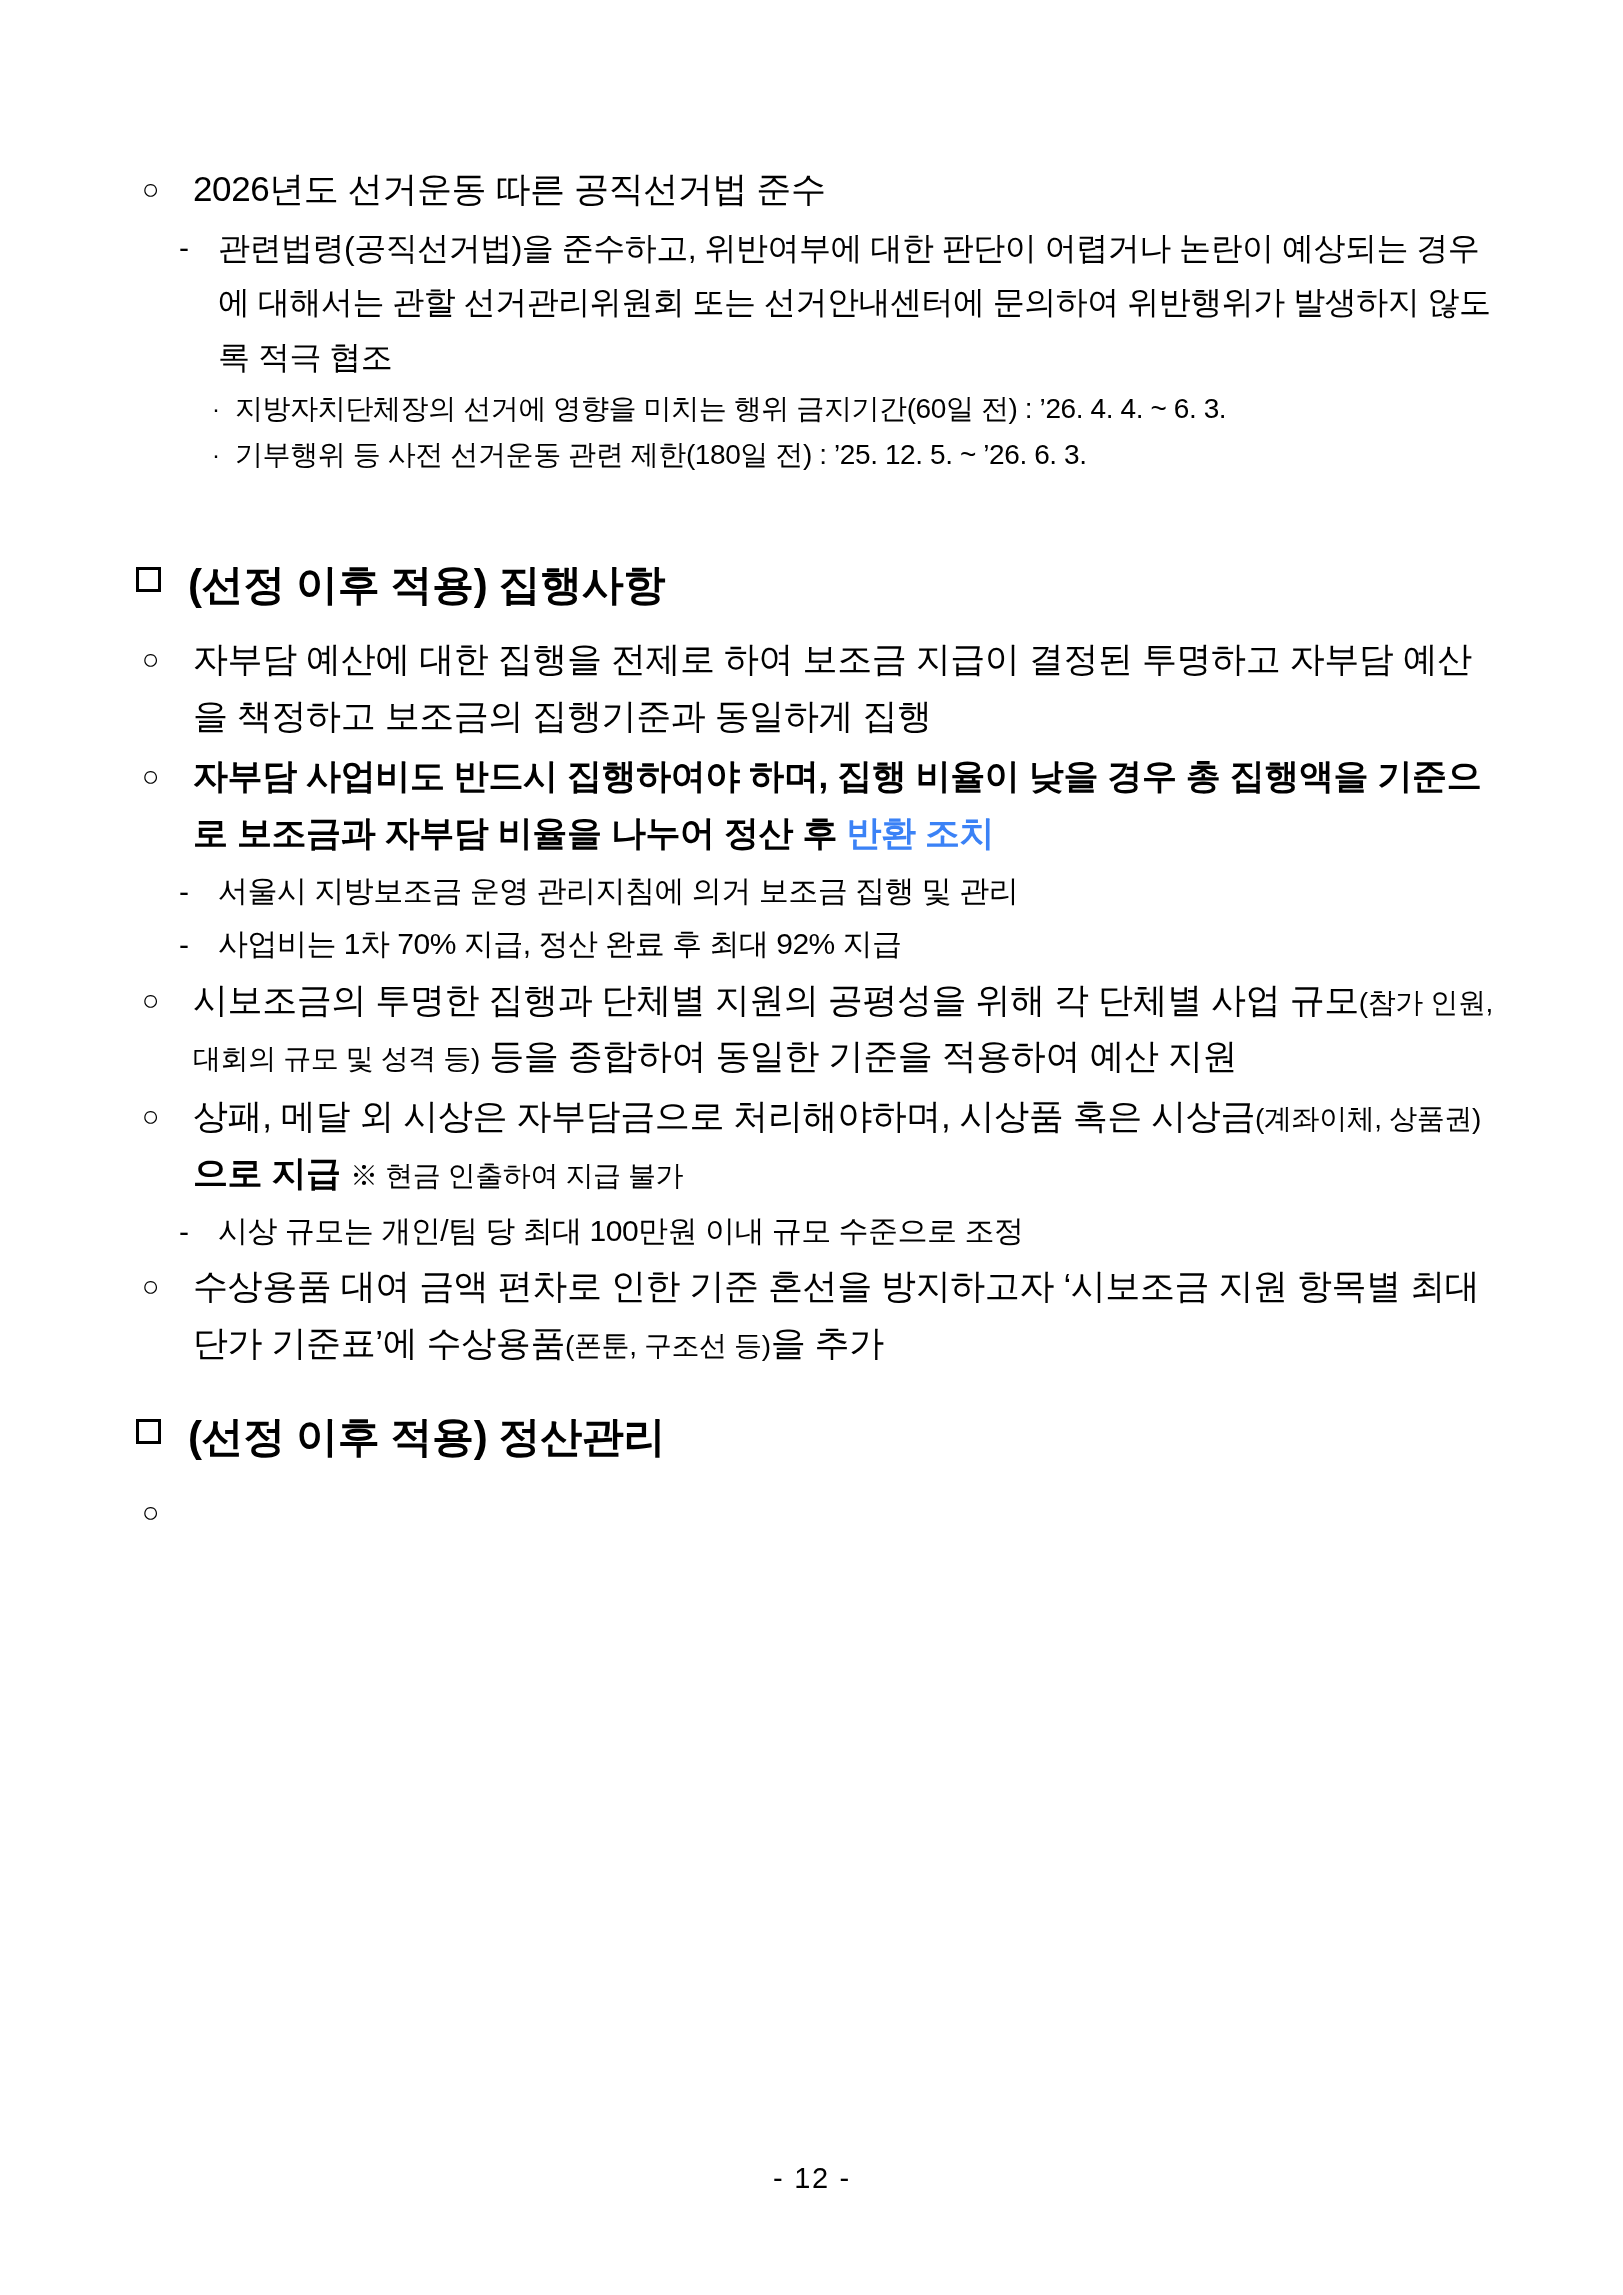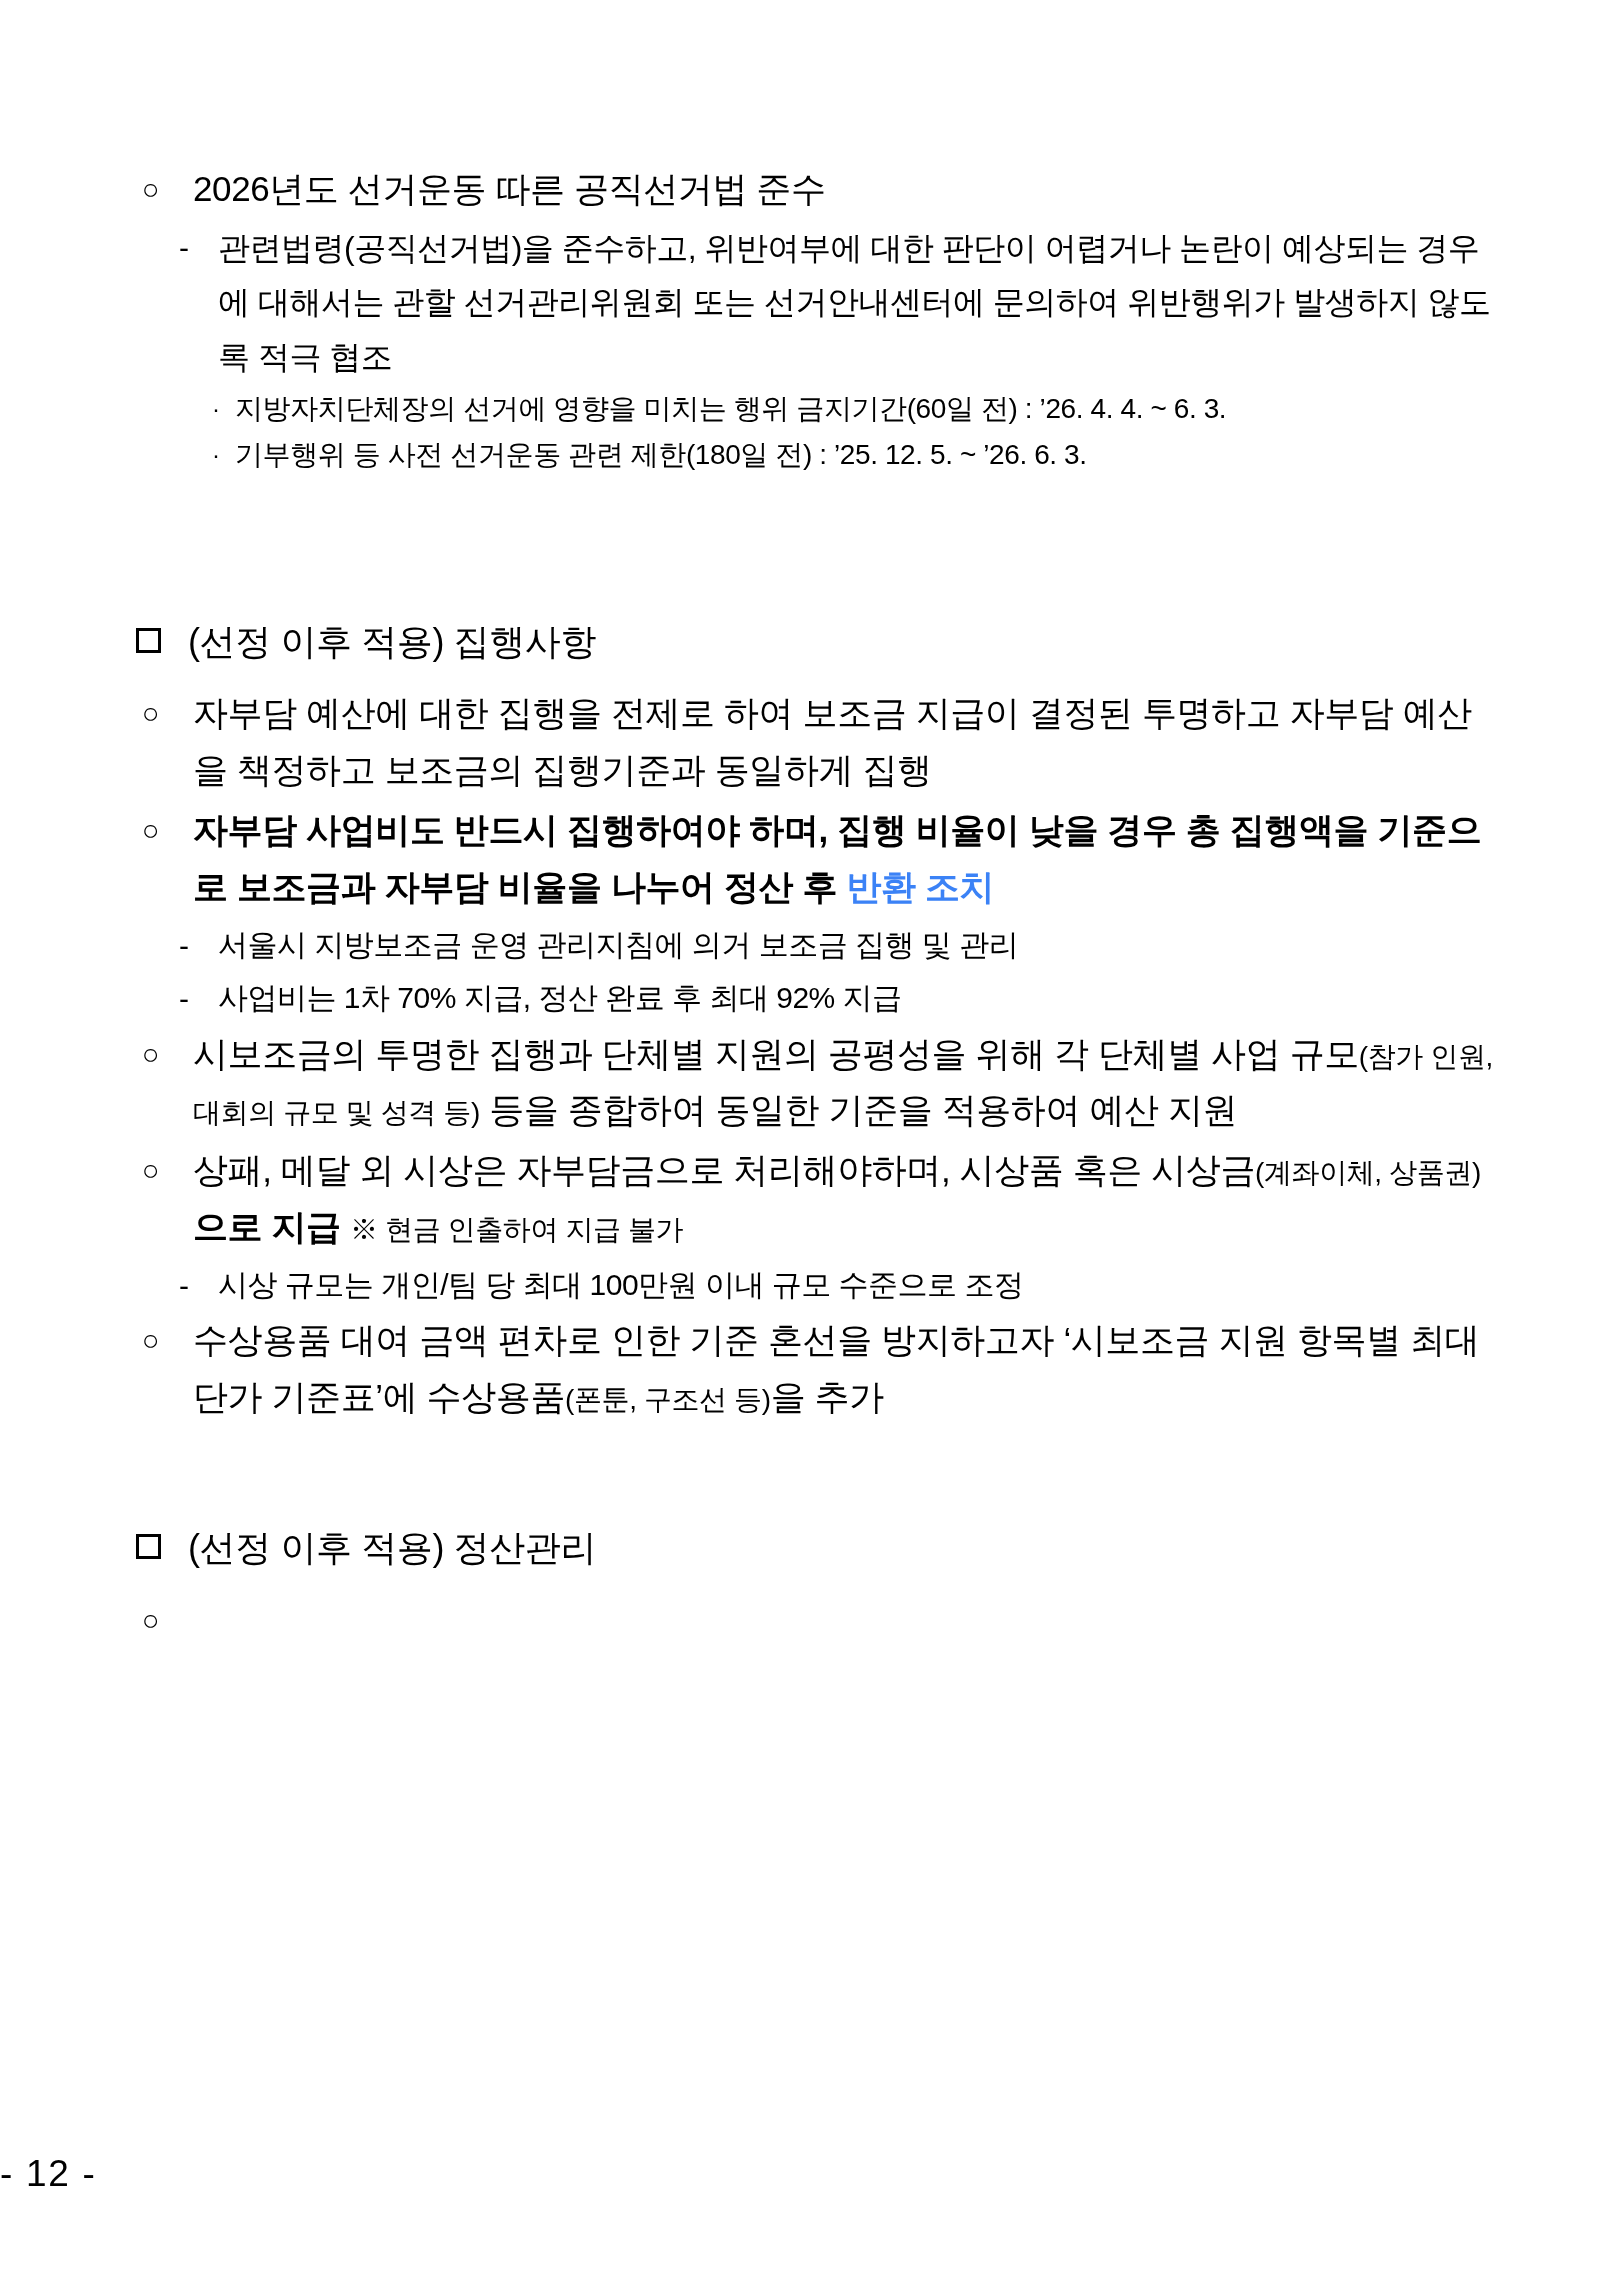--- a/index.html
+++ b/index.html
@@ -71,24 +71,23 @@
     left: 85px;
     top: 0;
     font-size: 24px;
     line-height: 1.95;
   }
 
   
   .heading {
     position: relative;
     padding-left: 61px;
-    font-size: 36px;
-    font-weight: normal;
+    font-size: 42px;
+    font-weight: bold;
     letter-spacing: -0.4px;
-    margin-top: 61px;
     margin-bottom: 18.6px;
   }
   .heading .sq {
     position: absolute;
     left: 8.5px;
     top: 10px;
     width: 25px;
     height: 25px;
     border: 3.4px solid #000;
     box-sizing: border-box;
@@ -99,22 +98,22 @@
   .sm { font-size: 0.80em; }
 
   .gap-lg { height: 78px; }
   .gap-md { height: 34px; }
 
   .footer {
     position: absolute;
     left: 0;
     right: 0;
     bottom: 100px;
-    text-align: left;
-    font-size: 37px;
+    text-align: center;
+    font-size: 29px;
     letter-spacing: 1.7px;
     margin-top: 14px;
   }
 </style>
 </head>
 <body>
 
 <div class="page">
 
   <div class="block">

